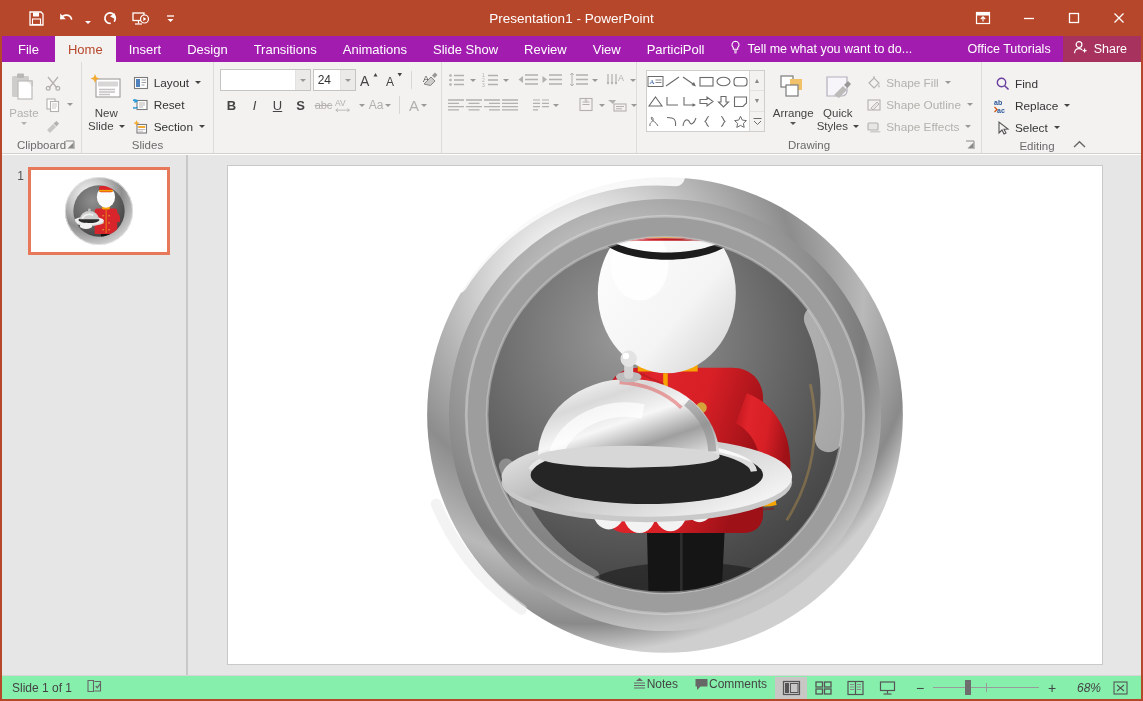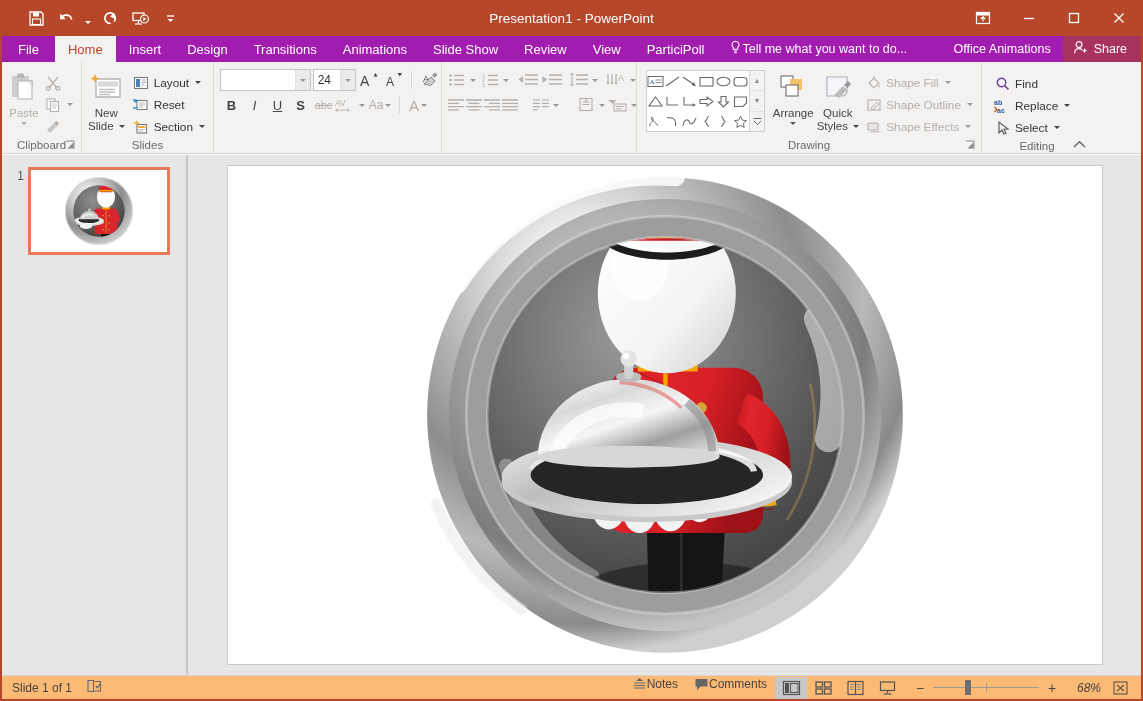--- a/index.html
+++ b/index.html
@@ -78,21 +78,21 @@
   .tab.file { padding: 0 16px; }
   .tab.active {
     background: #f3f2f1;
     color: #b7472a;
   }
   .tabstrip-right {
     margin-left: auto;
     display: flex; align-items: stretch;
   }
   .tellme {
-    display: flex; align-items: center; 
+    display: flex; align-items: center; gap: 5px;
     color: #ffffff; font-size: 12.5px;
     padding: 0 12px;
   }
   .office-tut {
     display: flex; align-items: center;
     color: #ffffff; font-size: 12.5px;
     padding: 0 12px;
   }
   .share-btn {
     display: flex; align-items: center; gap: 5px;
@@ -269,21 +269,21 @@
     width: 876px; height: 500px;
     background: #fff;
     border: 1px solid #c9c9c9;
     display: flex; align-items: center; justify-content: center;
     position: relative;
   }
 
   
   .statusbar {
     position: absolute; bottom: 0; left: 0; right: 0;
-    height: 24px; background: #fdba74;
+    height: 24px; background: #86efac;
     border-top: 1px solid #d7d5d3;
     display: flex; align-items: center;
     font-size: 12px; color: #444;
   }
   .sb-left { display: flex; align-items: center; gap: 14px; padding-left: 10px; }
   .sb-right { margin-left: auto; display: flex; align-items: center; padding-right: 8px; }
   .sb-item { display: flex; align-items: flex-start; padding: 0 8px; height: 22px; }
   .viewbtn {
     width: 32px; height: 22px;
     display: flex; align-items: center; justify-content: center;
@@ -392,21 +392,21 @@
       <span>
         <svg width="13" height="15" viewBox="0 0 13 15">
             <path d="M6.5 1.2 a3.6 3.6 0 0 1 2.2 6.4 v1.6 h-4.4 v-1.6 A3.6 3.6 0 0 1 6.5 1.2z" fill="none" stroke="#fff" stroke-width="1.1"></path>
             <path d="M5 11 h3" stroke="#fff" stroke-width="1.1"></path>
             <path d="M5.4 12.8 h2.2" stroke="#fff" stroke-width="1.1"></path>
           </svg>
       </span>
       <span>Tell me what you want to do...</span>
     </div>
     <div class="tabstrip-right">
-      <div class="office-tut">Office Animations</div>
+      <div class="office-tut">Office Tutorials</div>
       <div class="share-btn">
         <span>
           <svg width="16" height="15" viewBox="0 0 16 15">
               <circle cx="6" cy="4.6" r="2.9" fill="none" stroke="#fff" stroke-width="1.2"></circle>
               <path d="M1.6 13.2 c0-3 2-4.6 4.4-4.6 c1.3 0 2.4 .4 3.2 1.2" fill="none" stroke="#fff" stroke-width="1.2"></path>
               <path d="M11.6 8.6 v4 M9.6 10.6 h4" stroke="#fff" stroke-width="1.2"></path>
             </svg>
         </span>
         <span>Share</span>
       </div>

